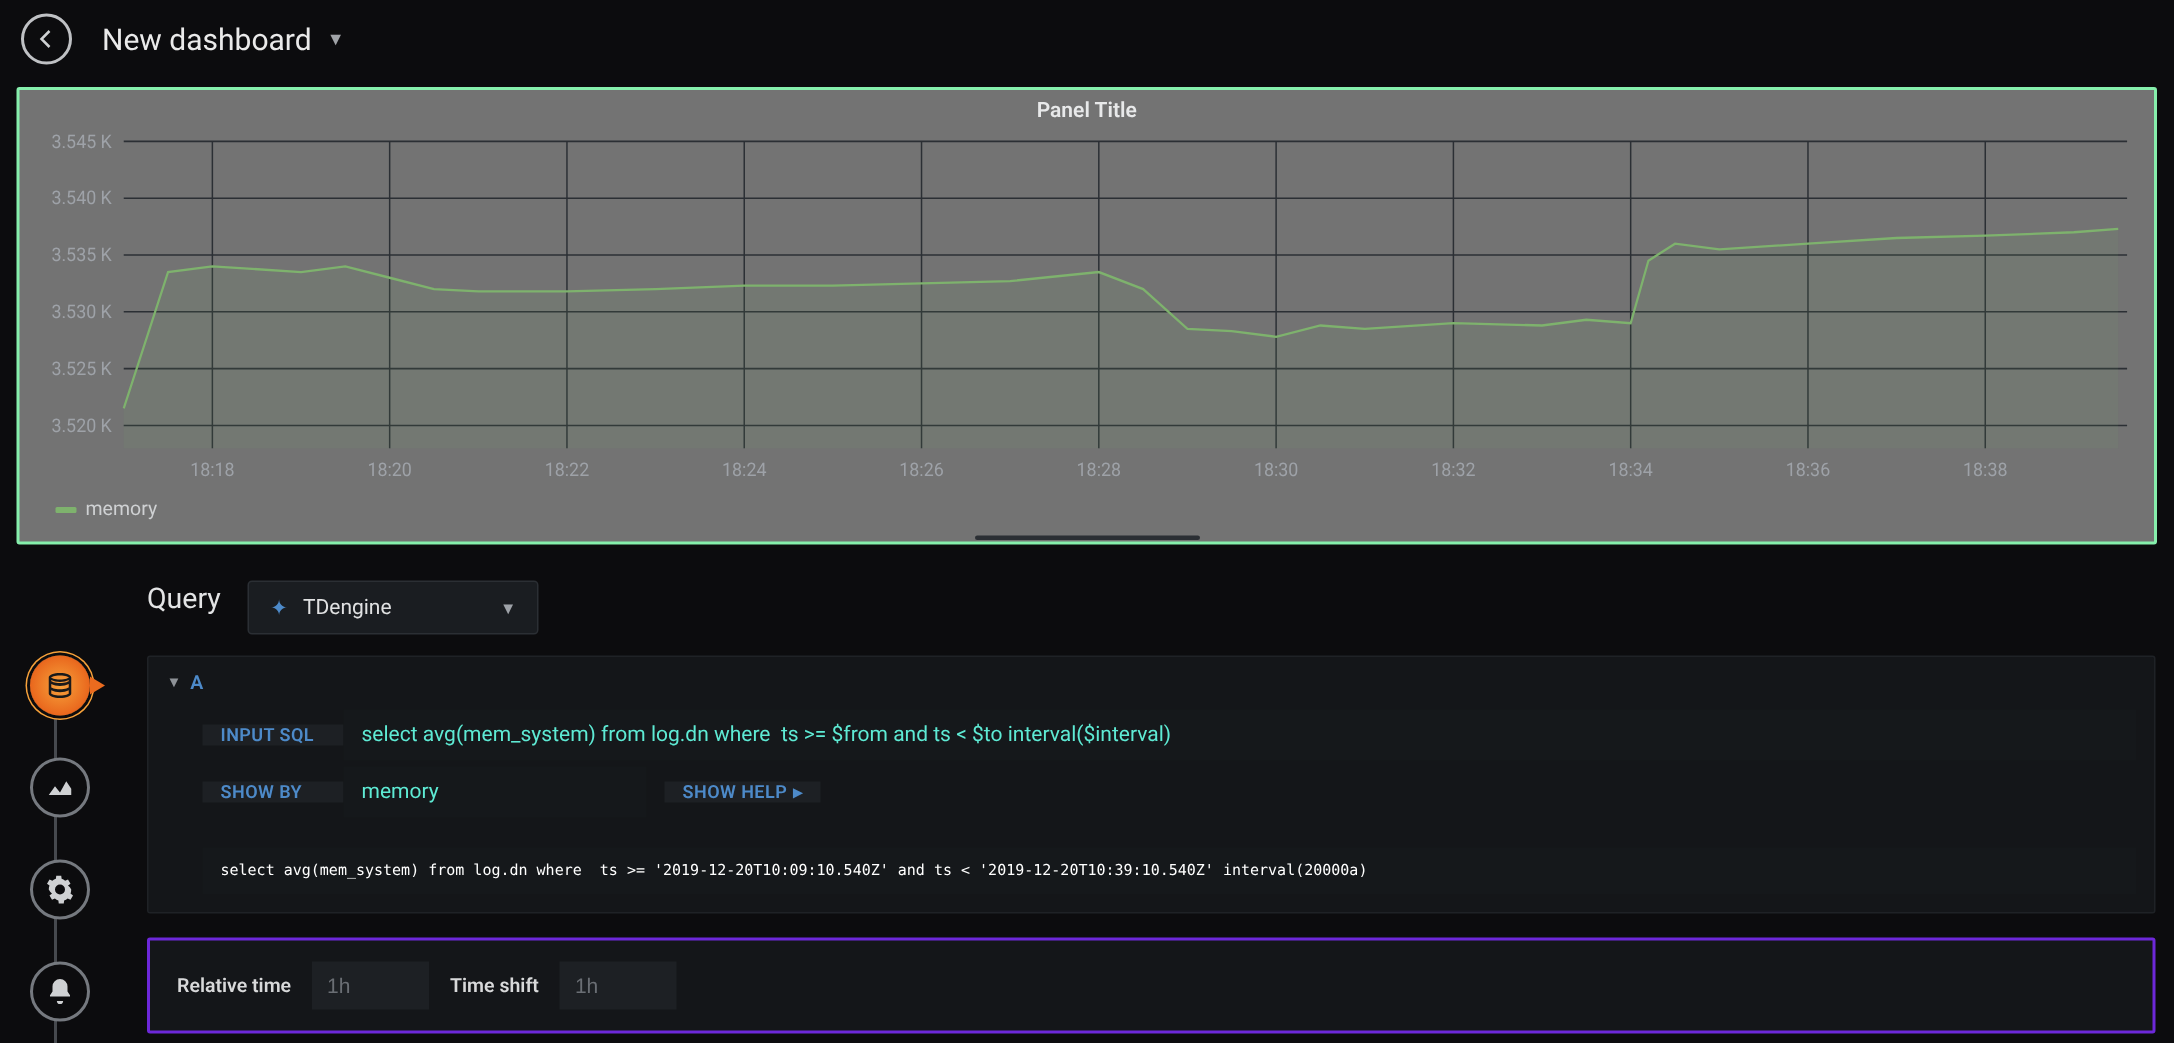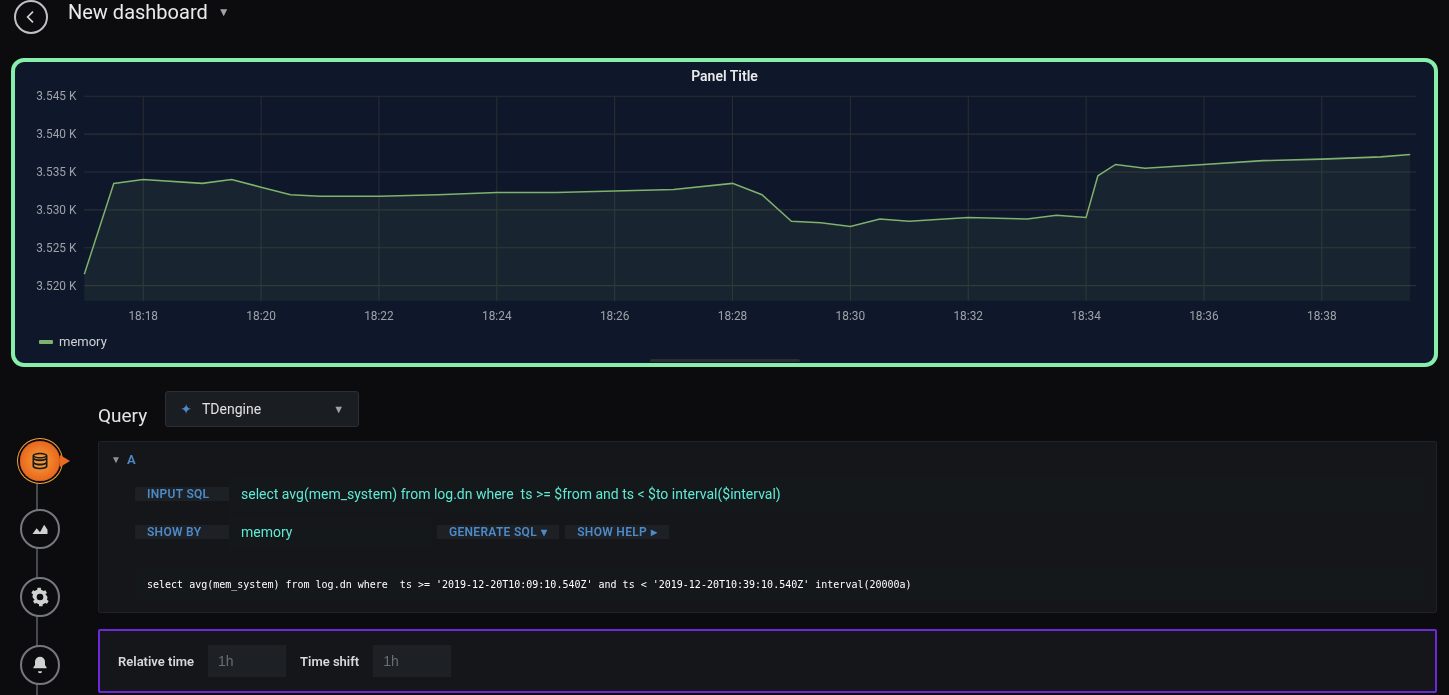--- a/index.html
+++ b/index.html
@@ -1,26 +1,26 @@
 <!DOCTYPE html>
 <html><head>
 <meta charset="utf-8">
 <style>
   html,body{margin:0;padding:0;background:#0c0c0e;color:#d8d9da;font-family:-apple-system,BlinkMacSystemFont,"Segoe UI",Roboto,Helvetica,Arial,sans-serif;font-size:14px;overflow:hidden}
   *{box-sizing:border-box}
 
   
-  .topbar{display:flex;align-items:flex-start;height:52px;padding:0 14px;background:#0c0c0e}
+  .topbar{display:flex;align-items:center;height:52px;padding:0 14px;background:#0c0c0e}
   .back-btn{width:34px;height:34px;border:2px solid #bfc1c4;border-radius:50%;display:flex;align-items:center;justify-content:center;cursor:pointer}
   .back-btn svg{width:16px;height:16px;fill:none;stroke:#cfd1d3;stroke-width:2.5}
   .dash-title{margin-left:20px;font-size:20px;color:#eaeaea;display:flex;align-items:center;gap:10px;cursor:pointer}
   .dash-title .caret{font-size:12px;color:#a0a3a7}
 
   
-  .panel{margin:6px 11px 0 11px;background:#0f172a;border:4px solid #86efac;border-radius:13px;position:relative}
+  .panel{margin:6px 11px 0 11px;background:#737373;border:2px solid #86efac;border-radius:2px;position:relative}
   .panel-title{text-align:center;font-weight:600;color:#e8e9ea;padding:6px 0 2px 0}
   .chart-wrap{position:relative;height:244px;padding:4px 10px 0 4px}
   .chart-svg{width:100%;height:100%;display:block}
   .grid-line{stroke:#2b2f34;stroke-width:1}
   .y-label,.x-label{fill:#9ea2a8;font-size:12px}
   .series-line{stroke:#7EB26D;stroke-width:1.5;fill:none}
   .series-fill{fill:#7EB26D;fill-opacity:.09}
 
   .legend{display:flex;align-items:center;gap:6px;padding:4px 6px 8px 24px;font-size:13px;color:#cfd1d3}
   .legend-swatch{width:14px;height:4px;background:#7EB26D;border-radius:1px}
@@ -34,21 +34,21 @@
   .mode-rail{width:80px;position:relative;padding-top:56px;display:flex;flex-direction:column;align-items:center}
   .rail-line{position:absolute;left:36px;top:90px;bottom:0;width:2px;background:#46494e}
   .rail-btn{width:40px;height:40px;border-radius:50%;border:2px solid #75797f;background:#0c0c0e;display:flex;align-items:center;justify-content:center;margin-bottom:28px;position:relative;z-index:1;cursor:pointer}
   .rail-btn svg{width:20px;height:20px;fill:#cfd1d3}
   .rail-btn.active{border:none;background:radial-gradient(circle at 50% 50%,#f7a23b 0%,#ea6b1f 65%,#d94815 100%);box-shadow:0 0 0 2px #0c0c0e,0 0 0 3px #f7a23b}
   .rail-btn.active::after{content:'';position:absolute;right:-10px;top:14px;border-left:10px solid #ea6b1f;border-top:6px solid transparent;border-bottom:6px solid transparent}
   .rail-btn.active svg{fill:#1a1a1a}
 
   .editor-main{flex:1;padding-right:12px}
 
-  .q-head{display:flex;align-items:flex-end;gap:18px;padding:6px 0 14px 18px}
+  .q-head{display:flex;align-items:flex-start;gap:18px;padding:6px 0 14px 18px}
   .q-head-label{font-size:19px;color:#e3e4e5}
   .ds-picker{display:flex;align-items:center;gap:10px;background:#1a1d21;border:1px solid #2b2f34;border-radius:3px;height:36px;padding:0 14px;min-width:194px;justify-content:space-between;cursor:pointer}
   .ds-picker .left{display:flex;align-items:center;gap:10px}
   .ds-icon{color:#4d8ac9;font-size:14px}
   .ds-name{color:#e0e1e2}
   .ds-caret{color:#9ea2a8;font-size:11px}
 
   .q-body{background:#141619;border:1px solid #1f2226;border-radius:2px;margin-left:18px;padding:0}
   .q-row-head{display:flex;align-items:center;gap:6px;padding:10px 12px;color:#4d8ac9;font-weight:600;font-size:13px;cursor:pointer}
   .q-row-head .tri{font-size:10px;color:#8e9297}
@@ -185,24 +185,20 @@
 
       <div class="q-fields">
         <div class="q-line">
           <div class="q-label">INPUT SQL</div>
           <input class="q-input" value="select avg(mem_system) from log.dn where  ts &gt;= $from and ts &lt; $to interval($interval)" style="">
         </div>
         <div class="q-line">
           <div class="q-label">SHOW BY</div>
           <input class="q-input short" value="memory" style="">
           <div class="sp"></div>
-          <div class="link-btn">
-            <span>GENERATE SQL</span>
-              <span>▾</span>
-          </div>
           <div class="sp"></div>
           <div class="link-btn">
             <span>SHOW HELP</span>
               <span>▸</span>
           </div>
         </div>
       </div>
 
       <div class="q-sql-out">select avg(mem_system) from log.dn where  ts &gt;= '2019-12-20T10:09:10.540Z' and ts &lt; '2019-12-20T10:39:10.540Z' interval(20000a)</div>
     </div>

